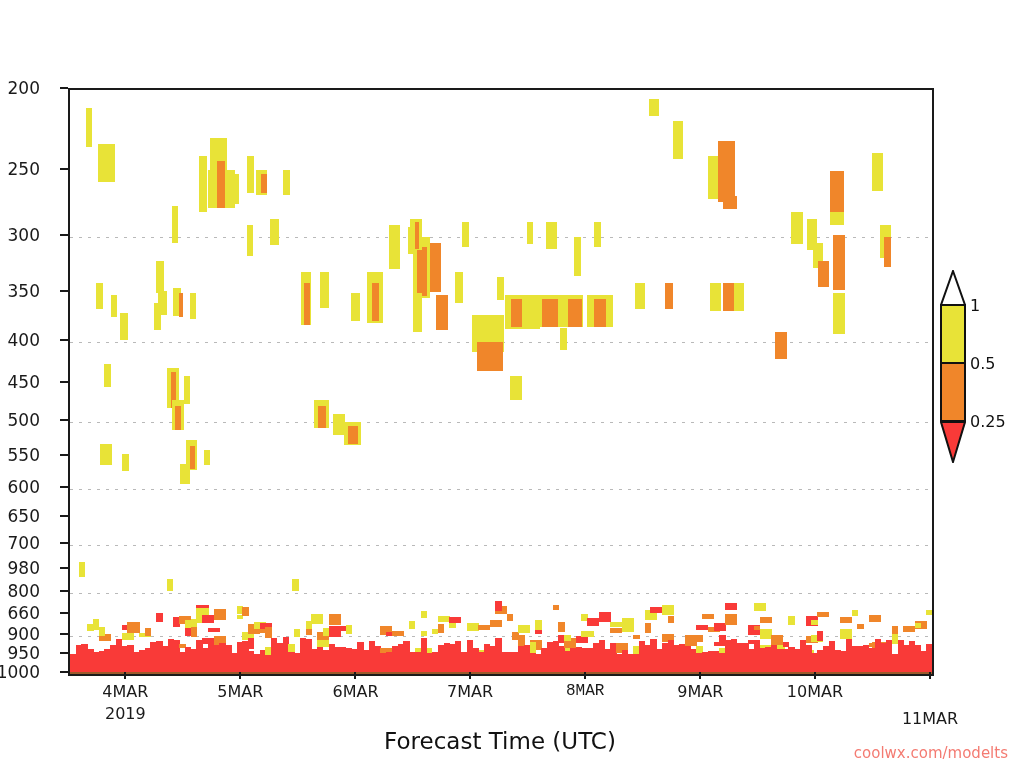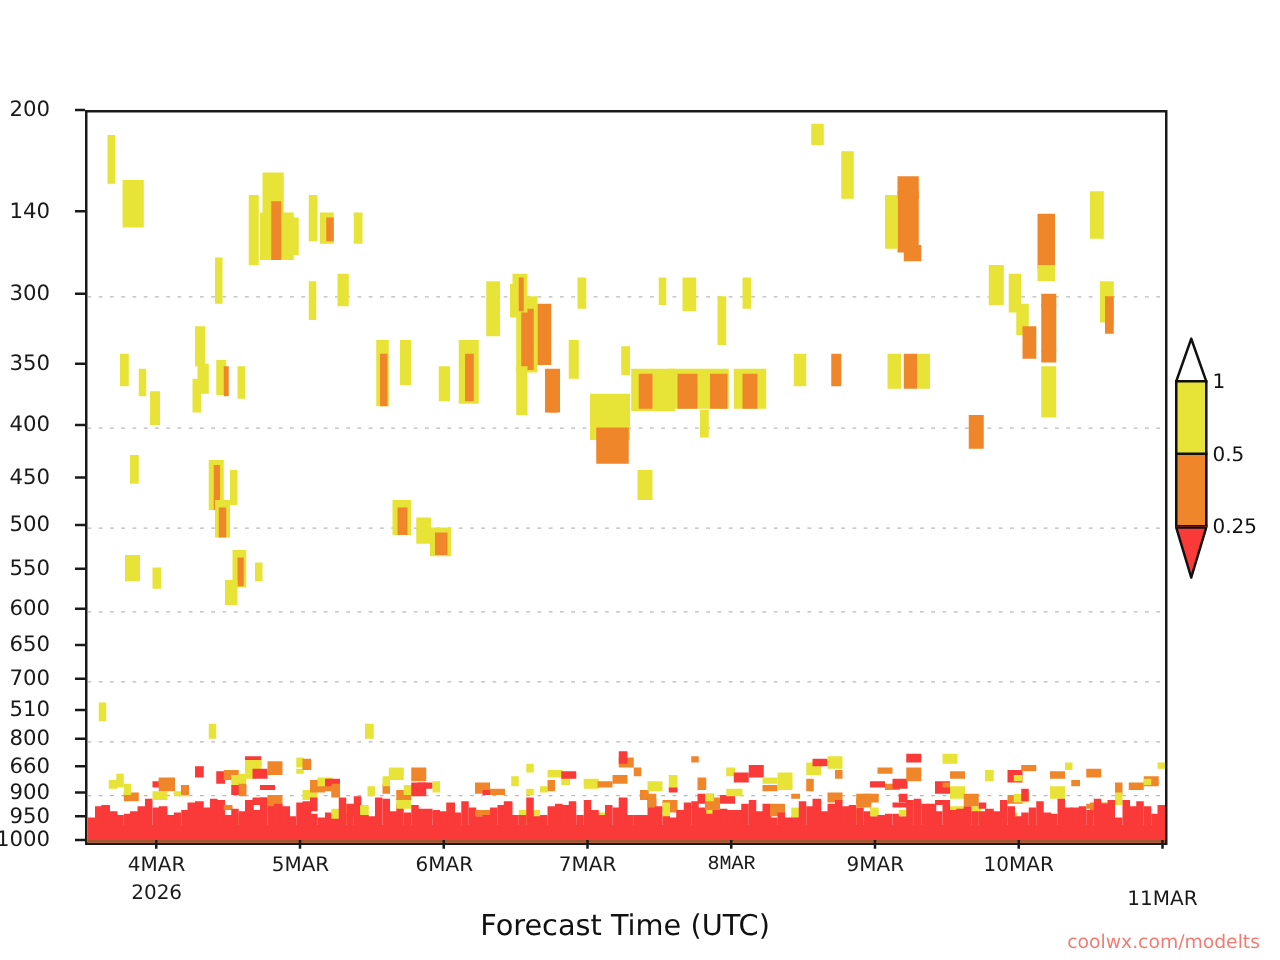--- a/index.html
+++ b/index.html
@@ -60,31 +60,31 @@
     transform:translateY(-50%);white-space:pre;}
 </style>
 </head>
 <body>
 
 <div id="chart-root">
 
 
   <div id="y-axis">
       <div class="ytick-label" style="top: 0px; right: 12px;">200</div>
-      <div class="ytick-label" style="top: 80.9698px; right: 12px;">140</div>
+      <div class="ytick-label" style="top: 80.9698px; right: 12px;">250</div>
       <div class="ytick-label" style="top: 147.127px; right: 12px;">300</div>
       <div class="ytick-label" style="top: 203.062px; right: 12px;">350</div>
       <div class="ytick-label" style="top: 251.515px; right: 12px;">400</div>
       <div class="ytick-label" style="top: 294.254px; right: 12px;">450</div>
       <div class="ytick-label" style="top: 332.485px; right: 12px;">500</div>
       <div class="ytick-label" style="top: 367.069px; right: 12px;">550</div>
       <div class="ytick-label" style="top: 398.642px; right: 12px;">600</div>
       <div class="ytick-label" style="top: 427.686px; right: 12px;">650</div>
       <div class="ytick-label" style="top: 454.577px; right: 12px;">700</div>
-      <div class="ytick-label" style="top: 479.612px; right: 12px;">510</div>
+      <div class="ytick-label" style="top: 479.612px; right: 12px;">980</div>
       <div class="ytick-label" style="top: 503.03px; right: 12px;">800</div>
       <div class="ytick-label" style="top: 525.028px; right: 12px;">660</div>
       <div class="ytick-label" style="top: 545.769px; right: 12px;">900</div>
       <div class="ytick-label" style="top: 565.388px; right: 12px;">950</div>
       <div class="ytick-label" style="top: 584px; right: 12px;">1000</div>
     </div>
   <div id="y-ticks">
       <div class="ytick-mark" style="top: 0px; left: -8px;"></div>
       <div class="ytick-mark" style="top: 80.9698px; left: -8px;"></div>
       <div class="ytick-mark" style="top: 147.127px; left: -8px;"></div>
@@ -542,21 +542,21 @@
       <div class="xtick-label" style="left: 402.123px;">7MAR</div>
       <div class="xtick-mark" style="left: 401.123px;"></div>
       <div class="xtick-label" style="left: 517.2px; font-family: Liberation Mono, monospace;">8MAR</div>
       <div class="xtick-mark" style="left: 516.2px;"></div>
       <div class="xtick-label" style="left: 632.277px;">9MAR</div>
       <div class="xtick-mark" style="left: 631.277px;"></div>
       <div class="xtick-label" style="left: 746.923px;">10MAR</div>
       <div class="xtick-mark" style="left: 745.923px;"></div>
       <div class="xtick-label" style="left: 862px; margin-top: 27px;">11MAR</div>
       <div class="xtick-mark" style="left: 861px;"></div>
-      <div id="x-year" style="left: 57.323px;">2026</div>
+      <div id="x-year" style="left: 57.323px;">2019</div>
     </div>
   <div id="xlabel">Forecast Time (UTC)</div>
 
   <div id="colorbar">
       <div style="position: absolute; left: 0px; top: -34px; width: 0px; height: 0px; border-left: 13px solid transparent; border-right: 13px solid transparent; border-bottom: 34px solid rgb(255, 255, 255);"></div>
       <div style="position: absolute; left: 0px; top: -35px;">
         <svg width="26" height="36" style="display:block">
           <polygon points="13,1 25,35 1,35" fill="none" stroke="#111" stroke-width="2"></polygon>
         </svg>
       </div>

